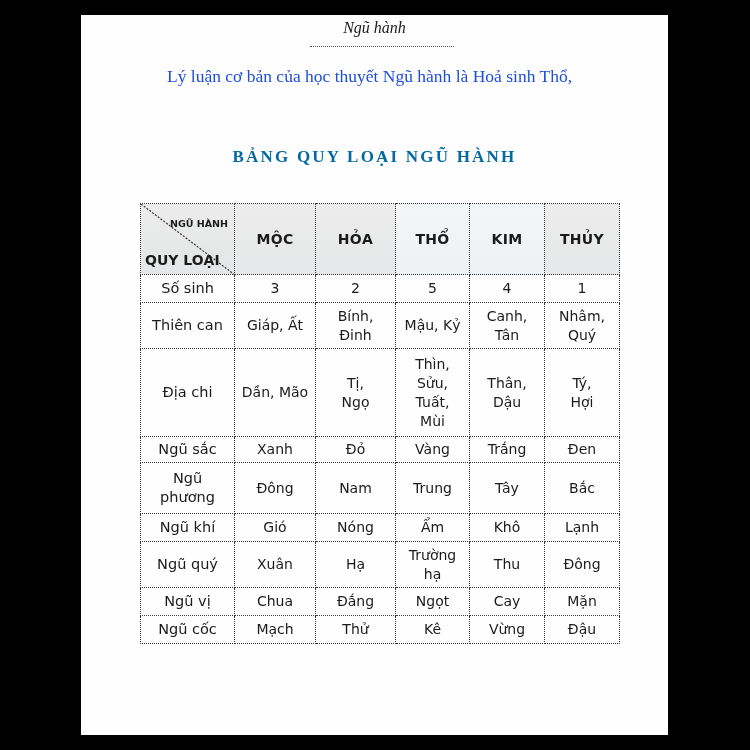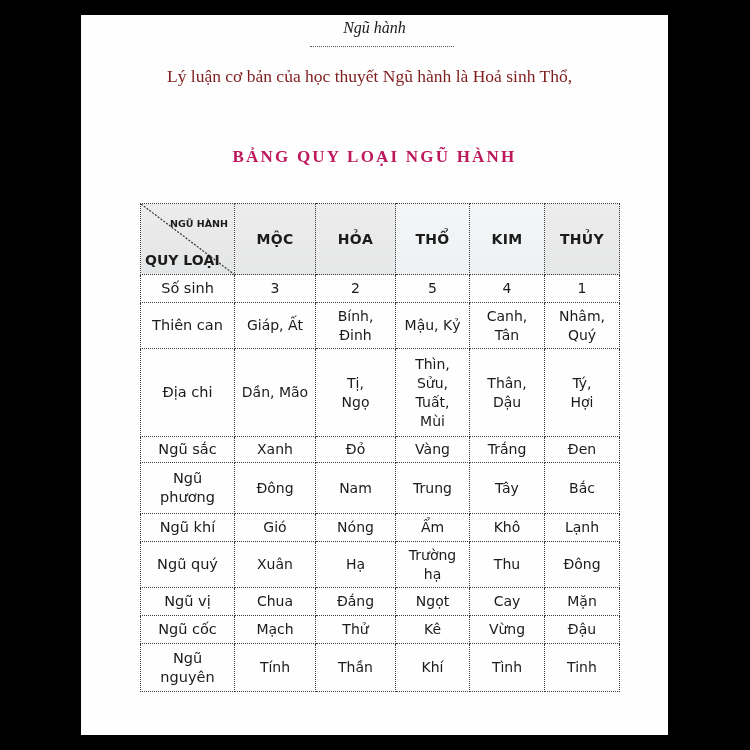--- a/index.html
+++ b/index.html
@@ -16,28 +16,28 @@
       font-family: "Liberation Serif", "DejaVu Serif", serif; font-style: italic;
       font-size: 16px; color: #1a1a1a;
     }
     .running-rule {
       position: absolute; left: 229px; width: 144px; top: 31px; height: 0;
       border-top: 1.5px dotted #555;
     }
     .intro {
       position: absolute; left: 0; width: 587px; top: 48px;
       font-family: "Liberation Serif", "DejaVu Serif", serif;
-      font-size: 17.5px; color: #7f1d1d; line-height: 26px;
+      font-size: 17.5px; color: #1d4ed8; line-height: 26px;
     }
     .intro .l1 { display: block; padding-left: 86px; }
     .intro .l2 { display: block; padding-left: 62px; }
     .table-title {
       position: absolute; left: 0; width: 587px; top: 132px; text-align: center;
       font-family: "Liberation Serif", "DejaVu Serif", serif; font-weight: bold;
-      font-size: 17px; letter-spacing: 2.2px; color: #be185d;
+      font-size: 17px; letter-spacing: 2.2px; color: #0369a1;
     }
     table.rules {
       position: absolute; left: 59px; top: 188px;
       border-collapse: collapse; table-layout: fixed; width: 479px;
       font-family: "DejaVu Sans", sans-serif; color: #1b1b1b;
     }
     table.rules td, table.rules th {
       border: 1.5px dotted #3a3a3a; text-align: center; vertical-align: middle;
       padding: 0 2px; font-size: 14px; line-height: 19px;
     }
@@ -172,23 +172,15 @@
     <tr style="height:28px">
       <td class="rowhead">Ngũ cốc</td>
       <td>Mạch</td>
       <td>Thử</td>
       <td>Kê</td>
       <td>Vừng</td>
       <td>Đậu</td>
     </tr>
 
 
-    <tr style="height:48px">
-      <td class="rowhead" style="padding:0 14px">Ngũ nguyên</td>
-      <td>Tính</td>
-      <td>Thần</td>
-      <td>Khí</td>
-      <td>Tình</td>
-      <td>Tinh</td>
-    </tr>
   </tbody>
     </table>
 </div>
 
 </body></html>

